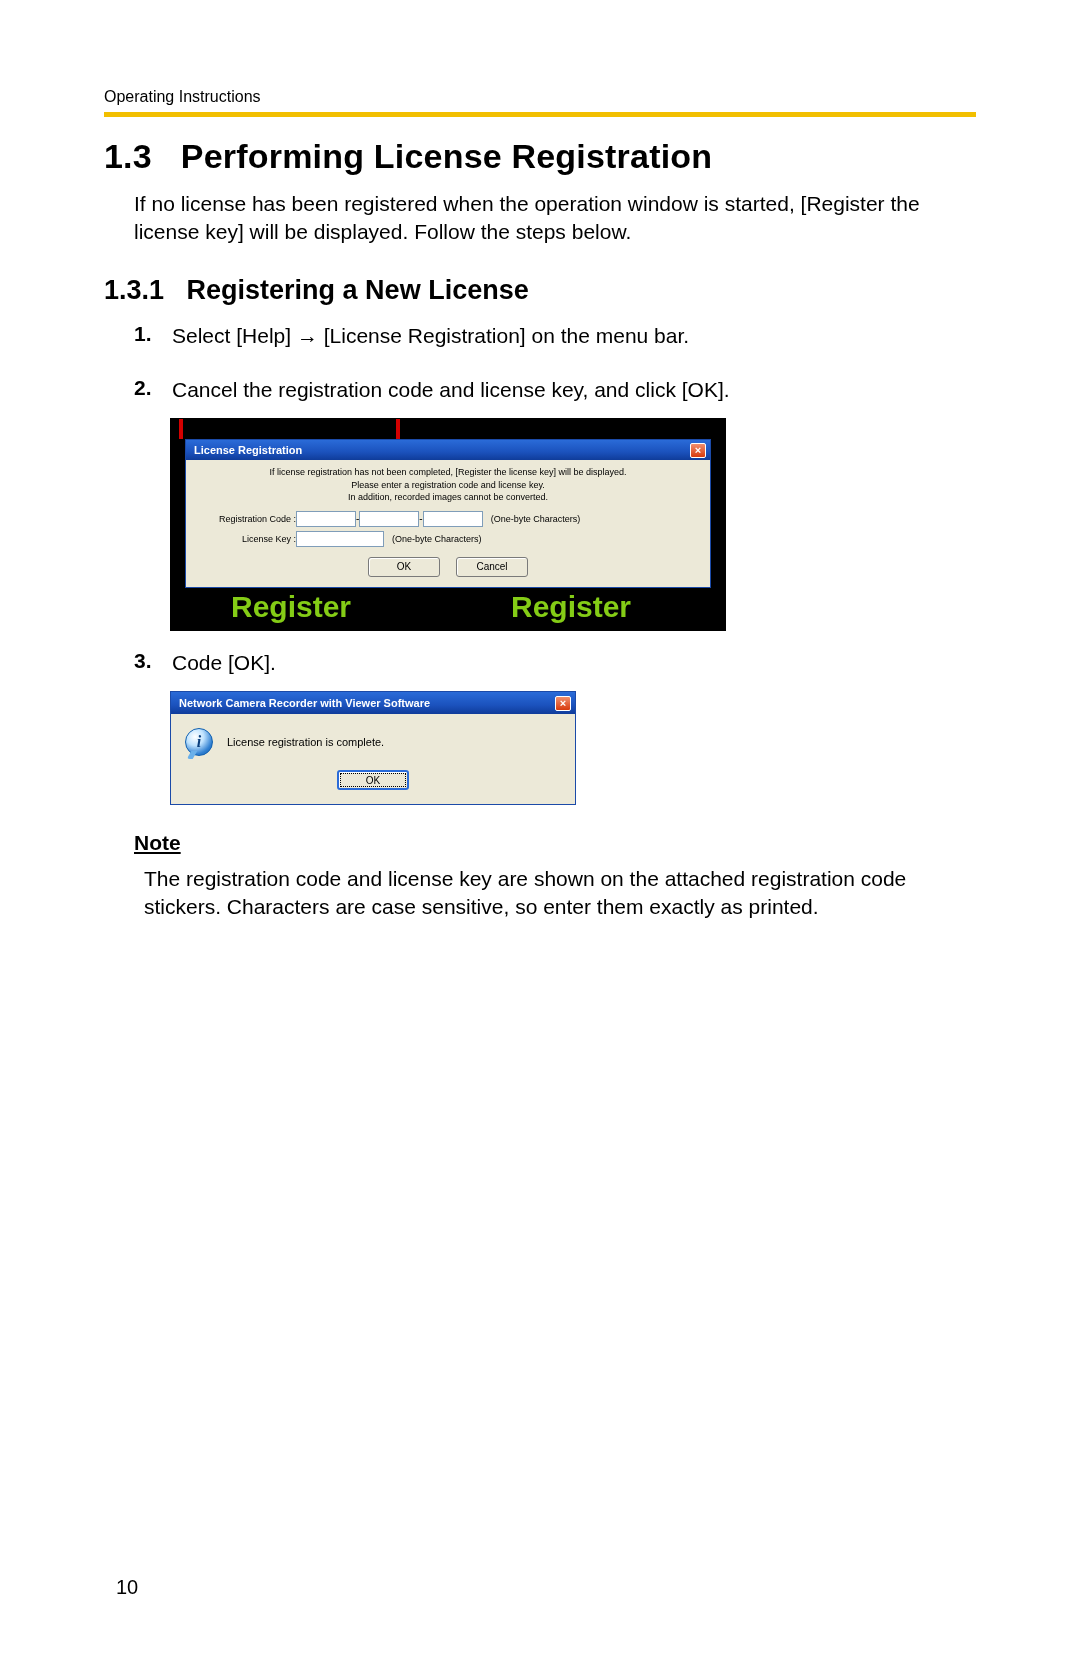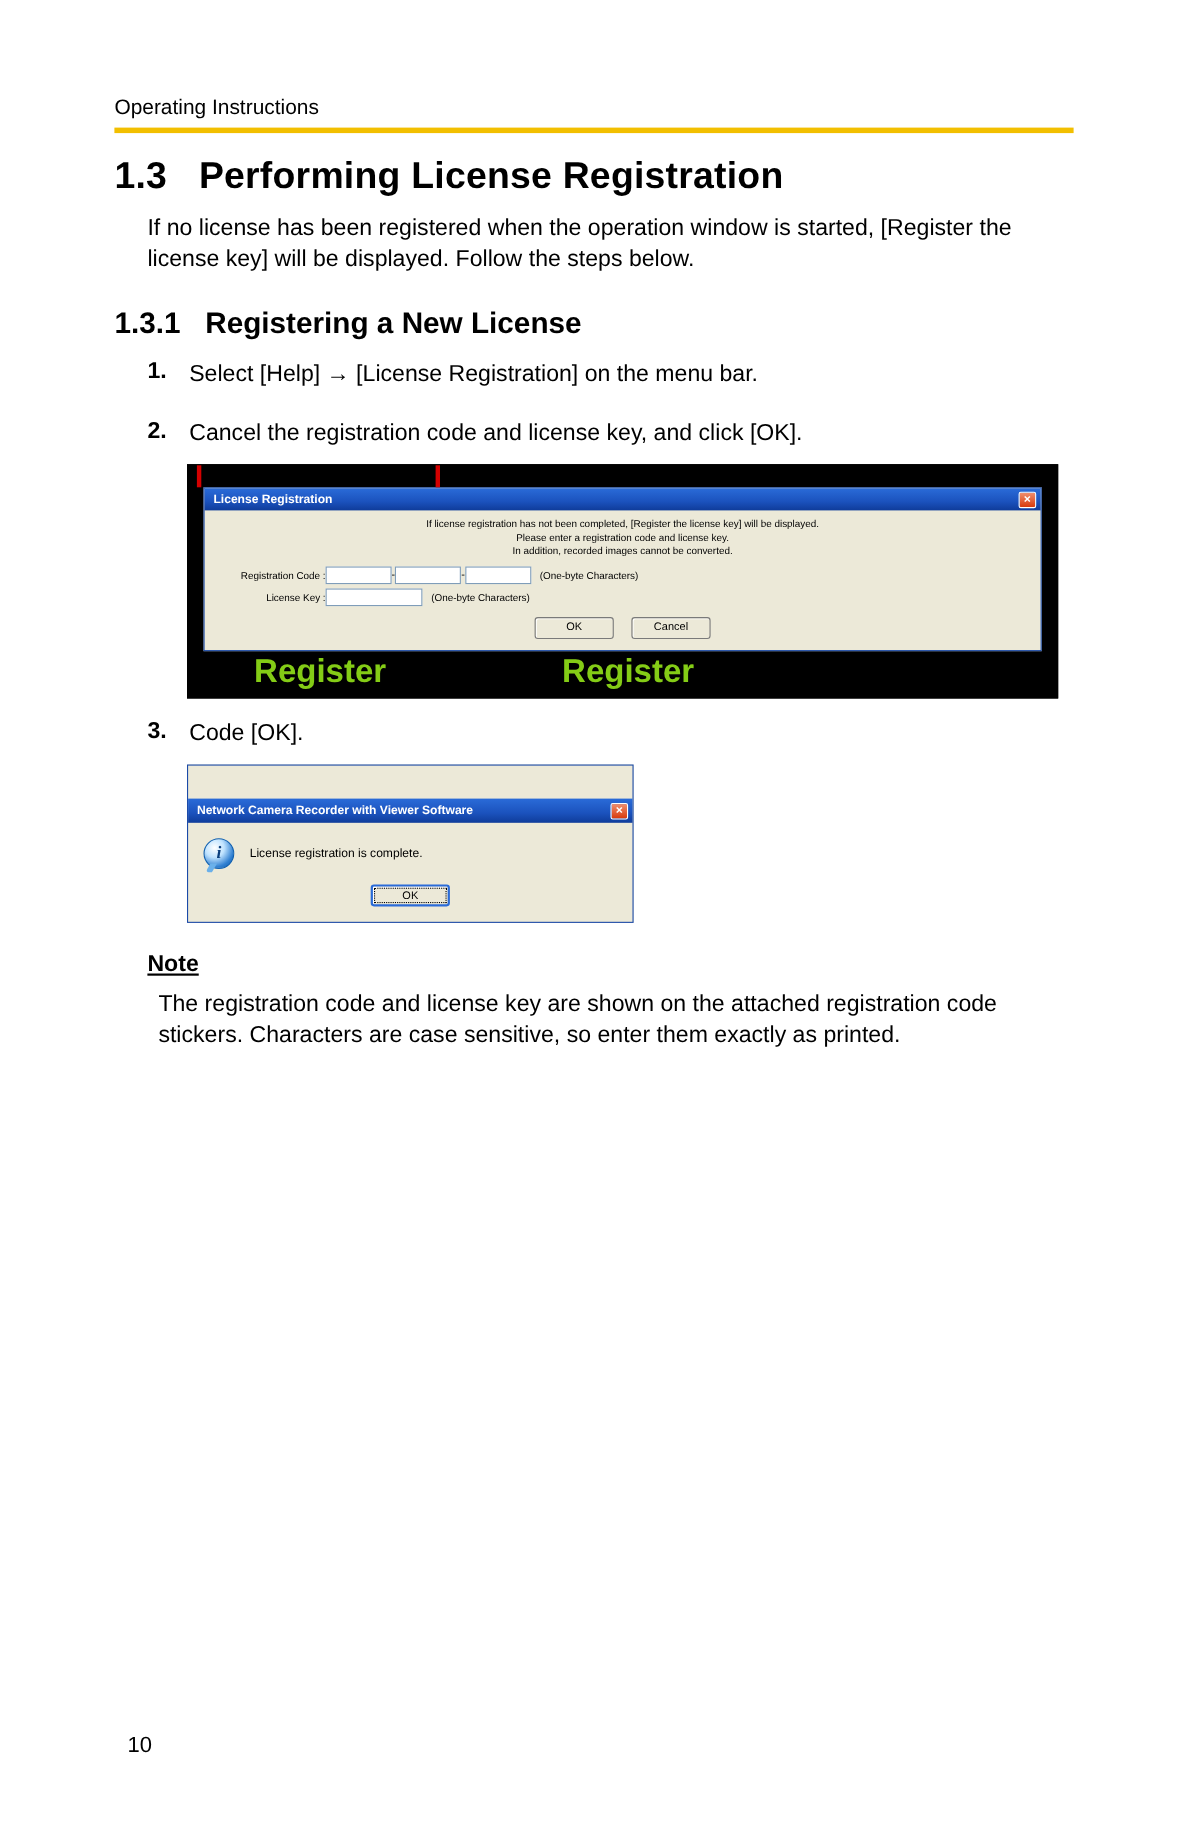--- a/index.html
+++ b/index.html
@@ -1,34 +1,34 @@
 <!DOCTYPE html>
 <html><head>
 <meta charset="utf-8">
 <style>
   * { box-sizing: border-box; margin: 0; padding: 0; }
   html, body { width: 1080px; height: 1669px; background: #fff; font-family: Arial, Helvetica, sans-serif; color: #000; }
   .page { position: relative; width: 1080px; height: 1669px; padding: 88px 104px 0 104px; }
-  .running-head { font-size: 19px; margin-bottom: 6px; }
+  .running-head { font-size: 16px; margin-bottom: 6px; }
   .yellow-rule { height: 5px; background: #f2bf00; margin-bottom: 20px; }
   .h1 { font-size: 34px; font-weight: bold; margin-bottom: 14px; letter-spacing: 0.2px; }
   .intro { font-size: 21px; line-height: 1.35; margin: 0 0 28px 30px; }
   .h2 { font-size: 27px; font-weight: bold; margin-bottom: 16px; }
   .steps { margin-left: 30px; }
   .step { display: flex; gap: 12px; }
   .step-num { font-size: 21px; font-weight: bold; min-width: 26px; }
   .step-text { font-size: 21px; line-height: 1.35; }
   .step + .step { margin-top: 26px; }
   .figure { margin: 14px 0 0 36px; }
   .note-head { font-size: 21px; font-weight: bold; text-decoration: underline; margin: 26px 0 10px 30px; }
   .note-body { font-size: 21px; line-height: 1.35; margin-left: 40px; }
   .pg-num { position: absolute; left: 116px; bottom: 70px; font-size: 20px; }
 
   
-  .fig1 { width: 792px; border: 1px solid #000; background: #000; }
+  .fig1 { width: 556px; border: 1px solid #000; background: #000; }
   .fig1-top { height: 20px; position: relative; }
   .fig1-top .redbar { position: absolute; left: 8px; top: 0; width: 4px; height: 20px; background: #d40000; }
   .fig1-top .redbar2 { position: absolute; left: 225px; top: 0; width: 4px; height: 20px; background: #d40000; }
   .dlg1 { margin: 0 14px 0 14px; background: #ece9d8; border: 1px solid #1b4aa8; font-family: Tahoma, Arial, sans-serif; font-size: 10px; color: #000; }
   .titlebar { height: 20px; background: linear-gradient(to bottom, #2a6bd8 0%, #1b52bd 60%, #0f3c9a 100%); display: flex; align-items: center; justify-content: space-between; padding: 0 4px 0 8px; }
   .titlebar-text { color: #fff; font-weight: bold; font-size: 11px; }
   .closebtn { width: 16px; height: 15px; background: linear-gradient(#f08f6e,#d83a0c); border: 1px solid #fff; border-radius: 2px; display: flex; align-items: center; justify-content: center; color: #fff; font-size: 11px; line-height: 1; font-weight: bold; cursor: pointer; }
   .dlg1-body { padding: 6px 10px 10px 10px; }
   .dlg1-hint { text-align: center; font-size: 9px; line-height: 1.35; margin-bottom: 8px; }
   .row { display: flex; align-items: center; gap: 0; margin: 4px 0; }
@@ -40,21 +40,21 @@
   .hint { font-size: 9px; }
   .btnrow { display: flex; justify-content: center; gap: 16px; margin-top: 10px; }
   .xpbtn { min-width: 72px; height: 20px; background: #ece9d8; border: 1px solid #7a7a7a; border-radius: 3px; font-size: 10px; display: inline-flex; align-items: center; justify-content: center; padding: 0 12px; box-shadow: inset 1px 1px 0 #fff; }
   .fig1-bottom { position: relative; height: 42px; }
   .bigregister { position: absolute; font-family: Arial, sans-serif; color: #84cc16; font-weight: bold; font-size: 30px; }
   .bigregister.left { left: 60px; top: 2px; }
   .bigregister.right { left: 340px; top: 2px; }
 
   
   .fig2 { width: 406px; border: 1px solid #1b4aa8; background: #ece9d8; font-family: Tahoma, Arial, sans-serif; }
-  .fig2 .titlebar { height: 22px; margin-top: 30px; }
+  .fig2 .titlebar { height: 22px; }
   .fig2 .titlebar-text { font-size: 11px; }
   .fig2-body { display: flex; align-items: center; gap: 14px; padding: 14px 14px 4px 14px; }
   .info-icon { width: 28px; height: 28px; border-radius: 50%; background: radial-gradient(circle at 35% 30%, #fff 0%, #bfe3ff 35%, #2f7fd1 70%, #155aa6 100%); border: 1px solid #1060b0; display: flex; align-items: center; justify-content: center; color: #0b3f7d; font-family: Georgia, serif; font-weight: bold; font-style: italic; font-size: 16px; position: relative; }
   .info-icon::after { content: ""; position: absolute; left: 3px; bottom: -4px; width: 6px; height: 8px; background: #6ab0ea; transform: skewX(-30deg); border-bottom-left-radius: 3px; }
   .msg-text { font-size: 11px; }
   .fig2-btnrow { display: flex; justify-content: center; padding: 10px 0 14px 0; }
   .xpbtn.focus { outline: 1px dotted #000; outline-offset: -4px; border: 2px solid #2a6bd8; }
   .arrow { font-family: "Arial Unicode MS", Arial, sans-serif; }
 </style>
 </head>

